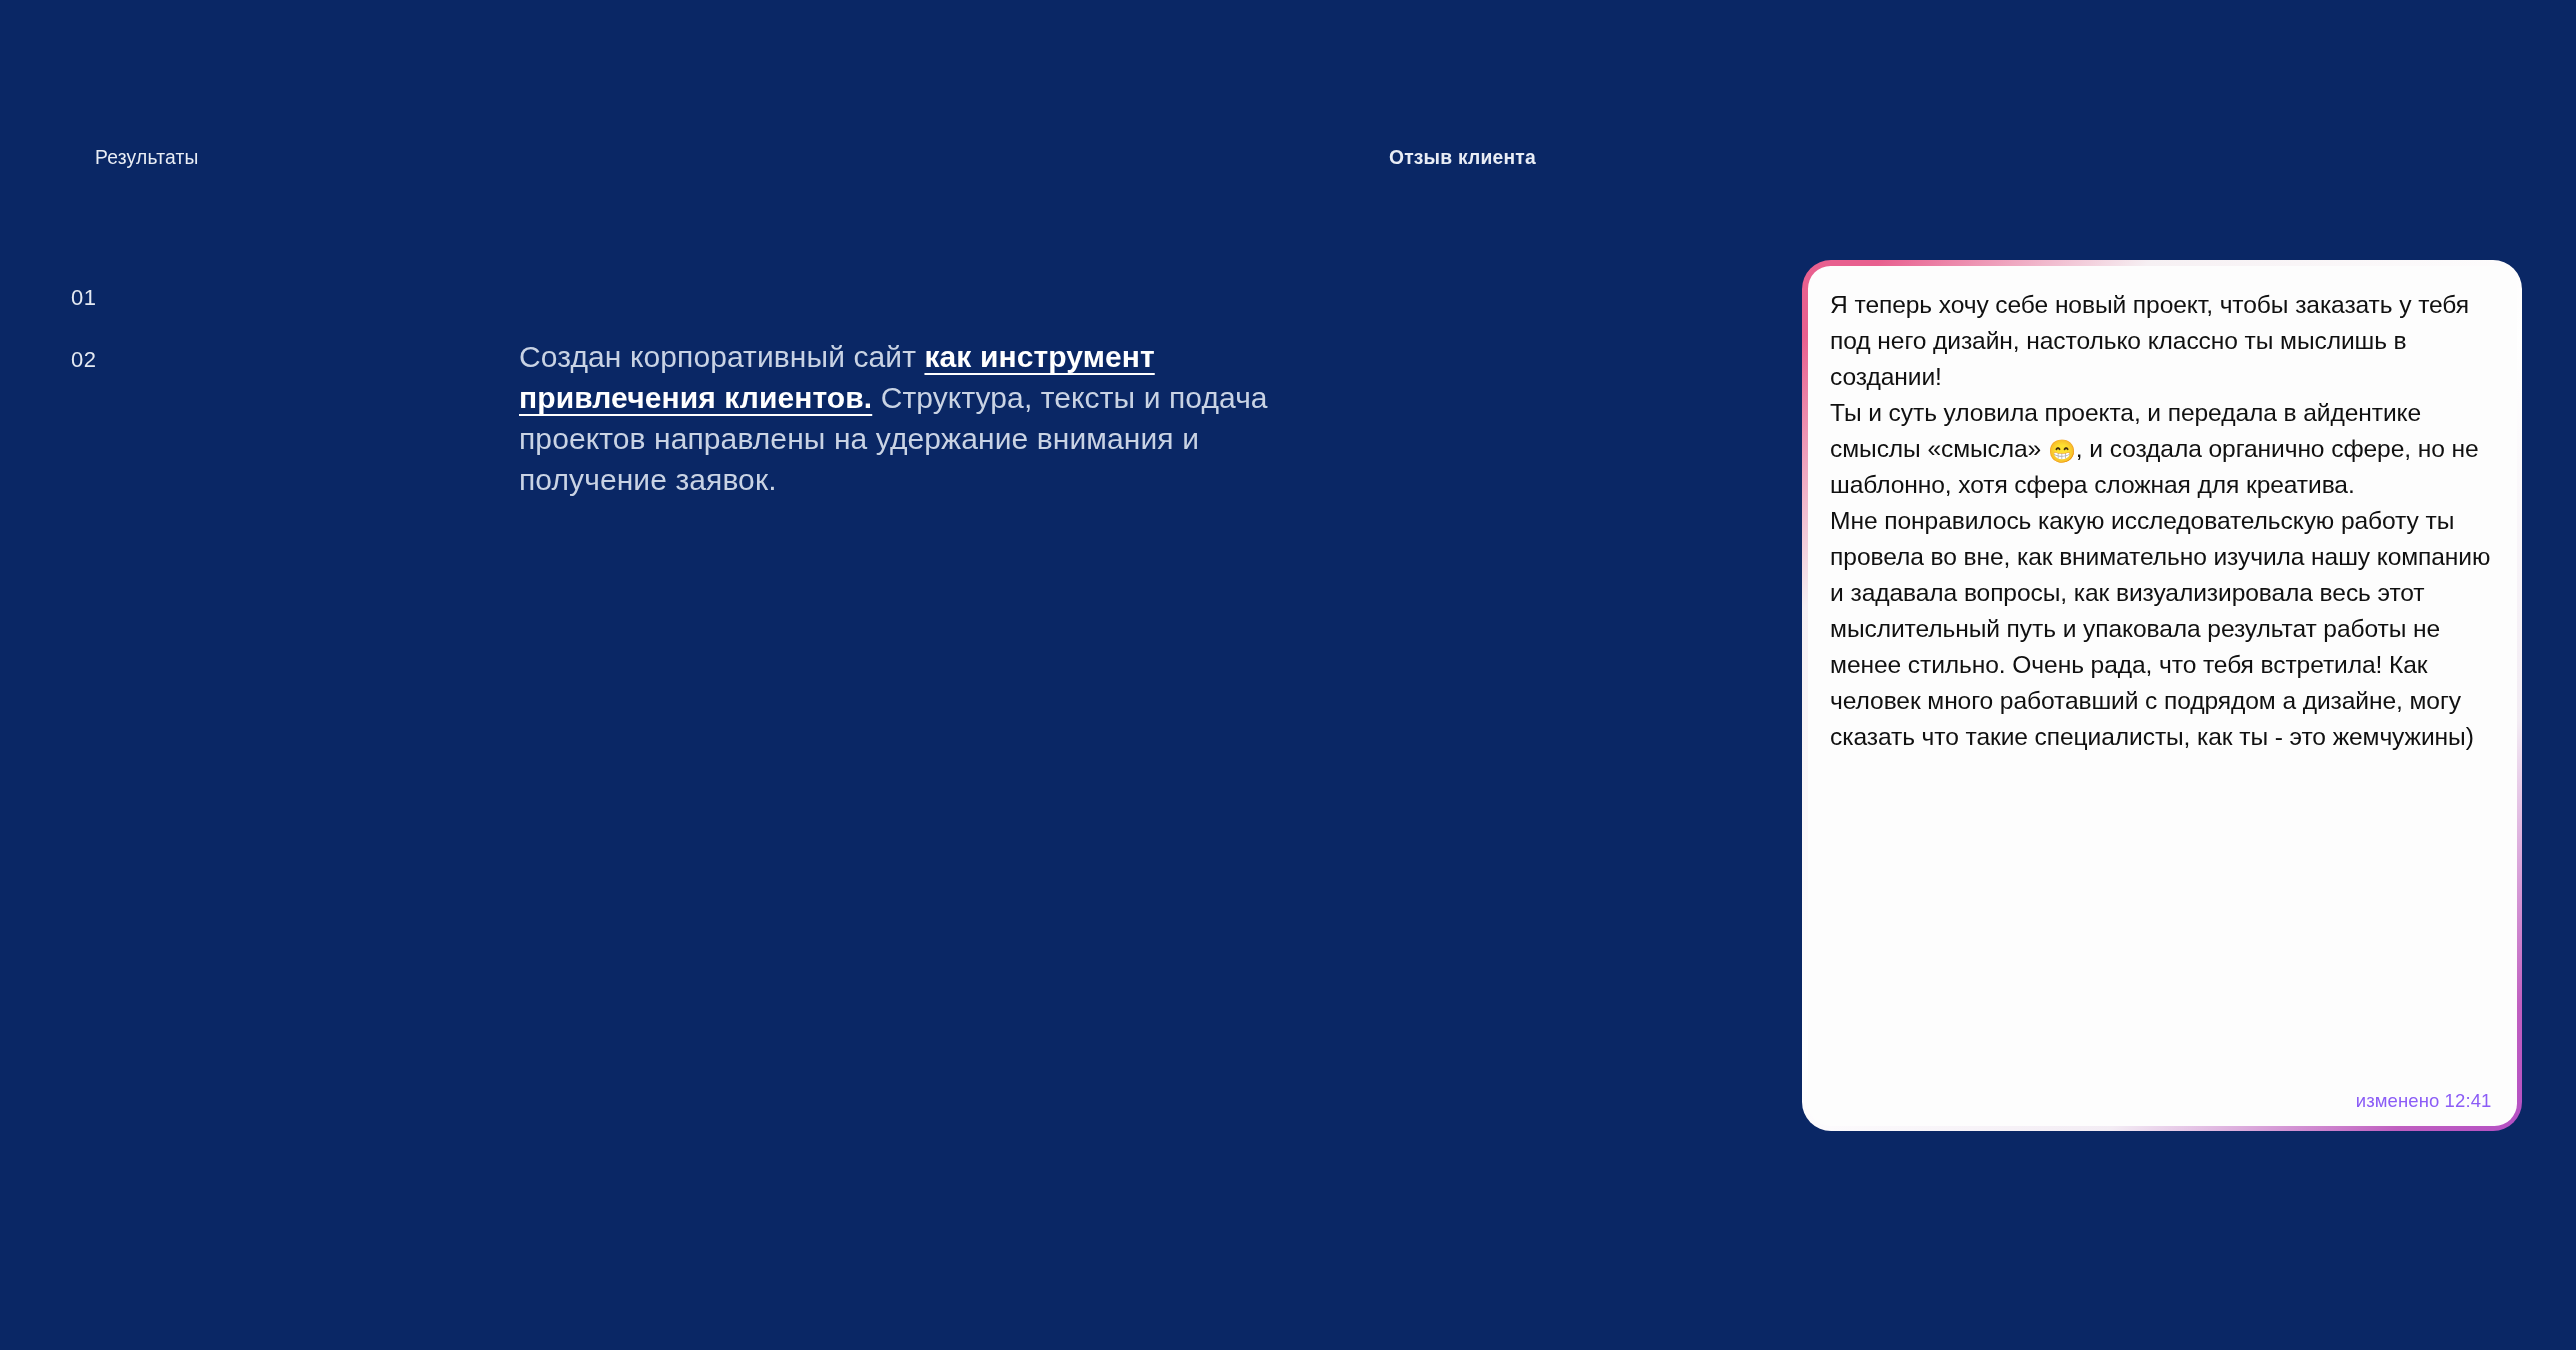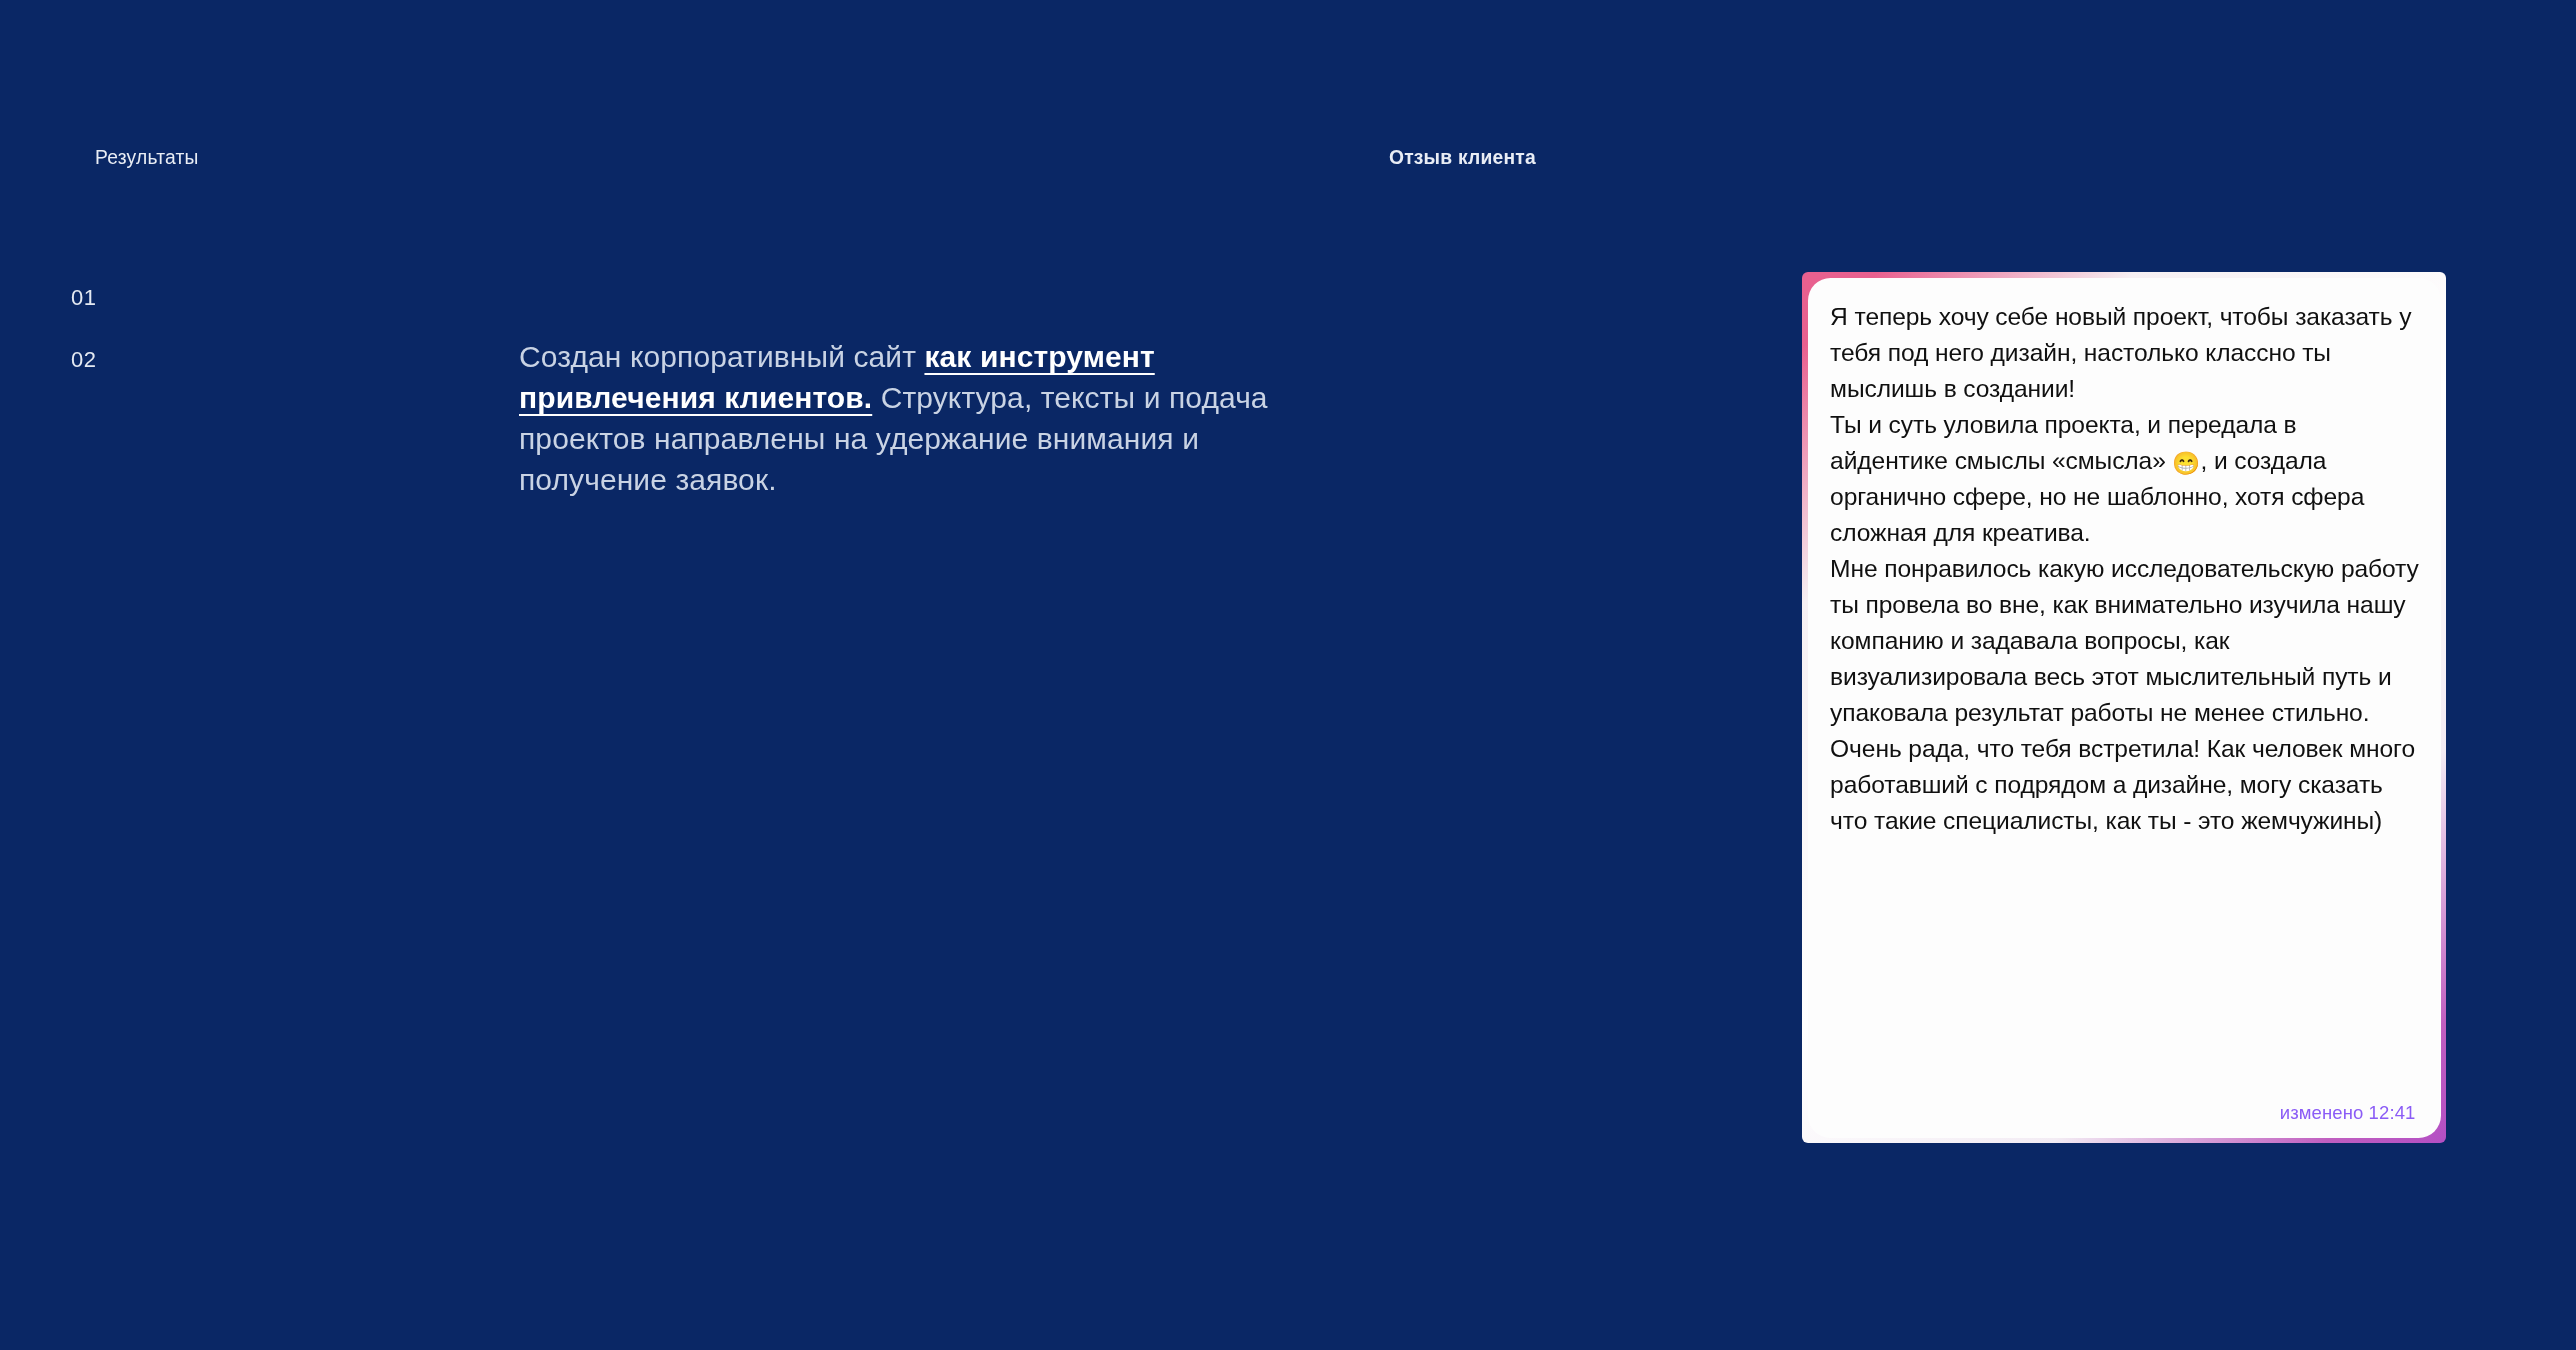--- a/index.html
+++ b/index.html
@@ -73,24 +73,24 @@
     font-weight: 700;
     text-decoration: underline;
     text-decoration-thickness: 2.4px;
     text-underline-offset: 5.6px;
   }
 
   
   .testimonial-card {
     position: absolute;
     left: 1802px;
-    top: 272px;
-    width: 644px;
+    top: 260px;
+    width: 720px;
     height: 871px;
-    border-radius: 6px;
+    border-radius: 29px;
     padding: 5.6px 4.8px 4.8px 5.6px;
     background:
       linear-gradient(135deg,
         #e8608f 0%,
         #e8608f 5%,
         #f6f0f3 22%,
         #ffffff 50%,
         #f3ecf4 74%,
         #c05fc0 92%,
         #b44fc4 100%);

